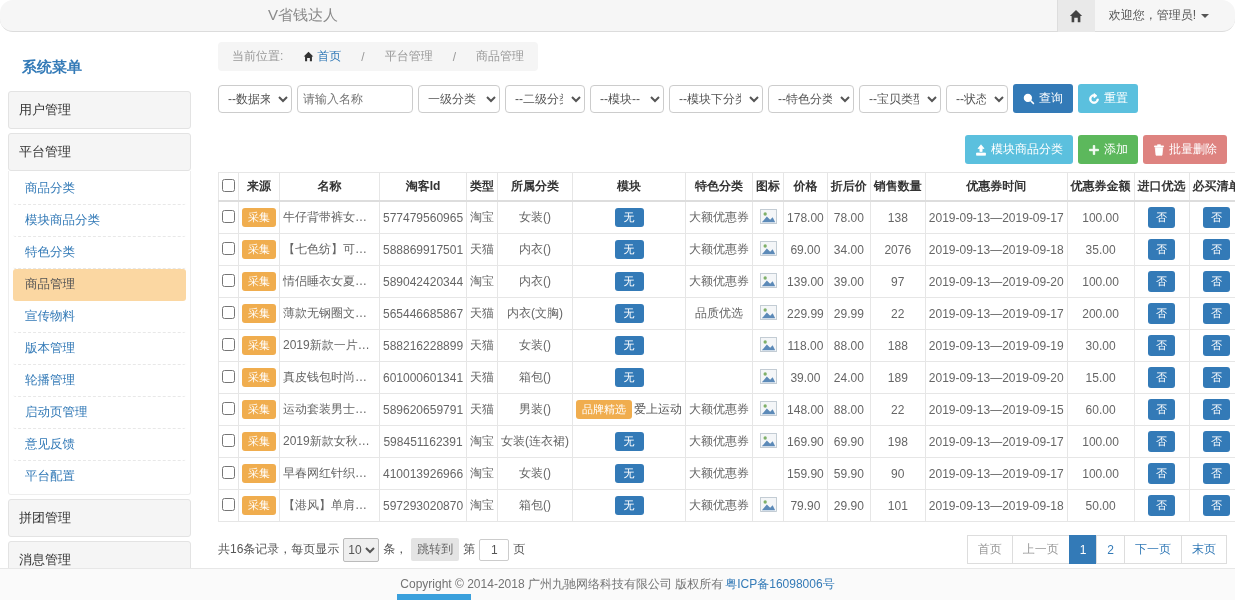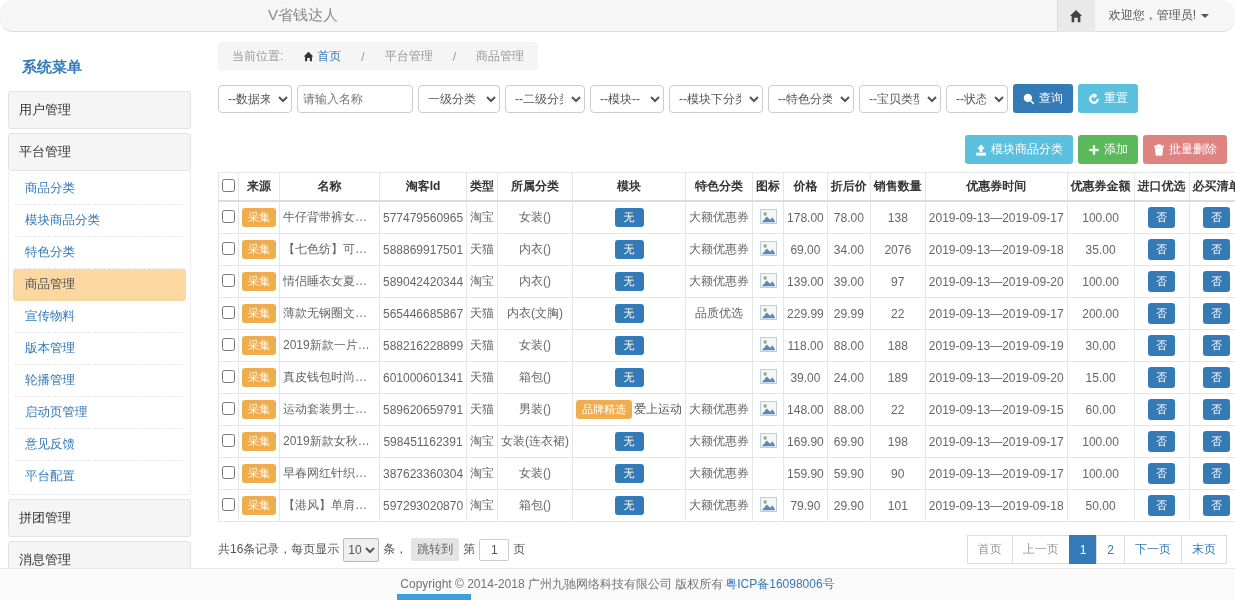--- a/index.html
+++ b/index.html
@@ -444,21 +444,21 @@
     <td>2019-09-13—2019-09-17</td>
     <td>100.00</td>
     <td><button class="btn-mini blue">否</button></td>
     <td><button class="btn-mini blue">否</button></td>
 
   </tr>
           <tr>
     <td><input type="checkbox" style=""></td>
     <td><span class="badge badge-orange">采集</span></td>
     <td class="c-name">早春网红针织外套女春...</td>
-    <td>387623360304</td>
+    <td>410013926966</td>
     <td>淘宝</td>
     <td>女装()</td>
     <td>
       <span class="badge badge-blue">无</span>
     </td>
     <td>大额优惠券</td>
     <td>
       <span class="thumb" style="visibility: hidden;">
         <svg viewBox="0 0 20 18">
                   <rect x="0.5" y="0.5" width="19" height="17" fill="#f4f6f8" stroke="#b9c4cc"></rect>

